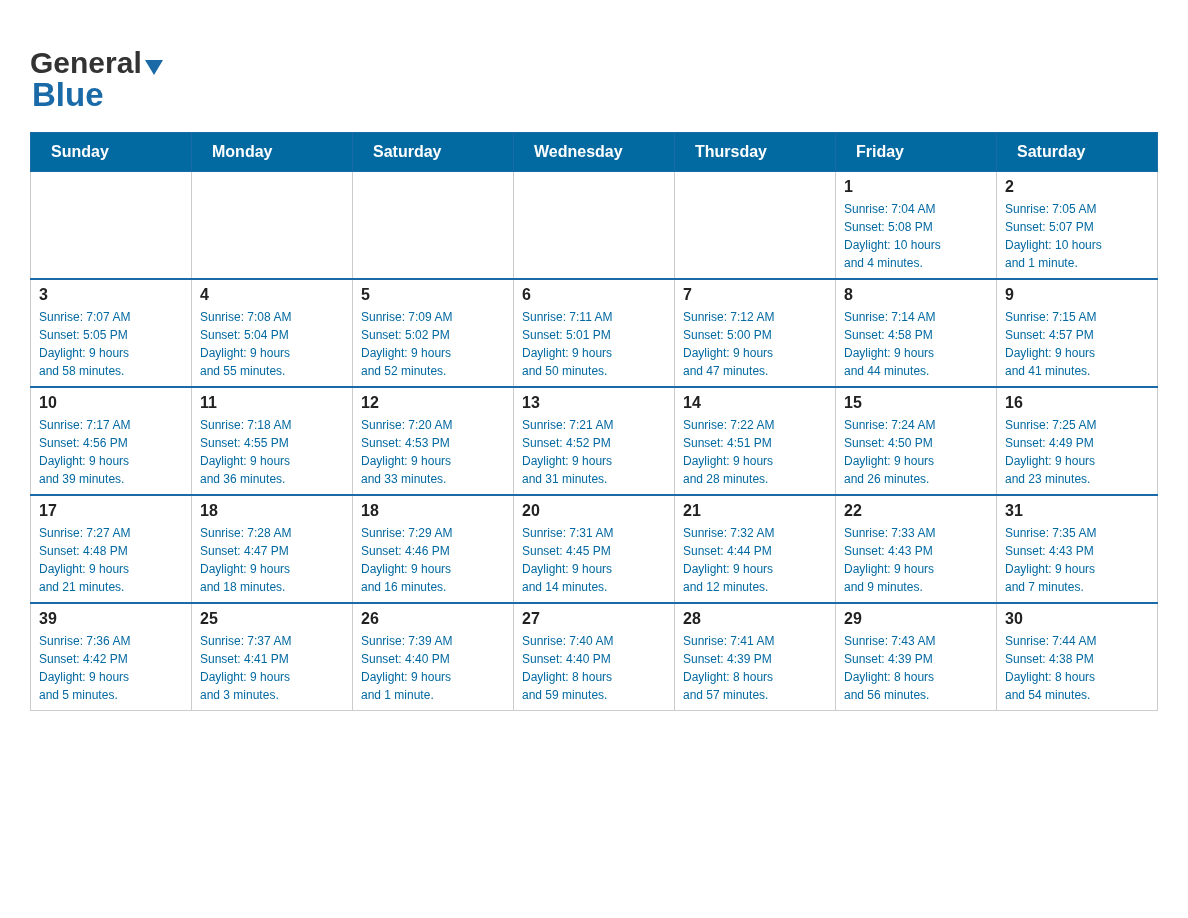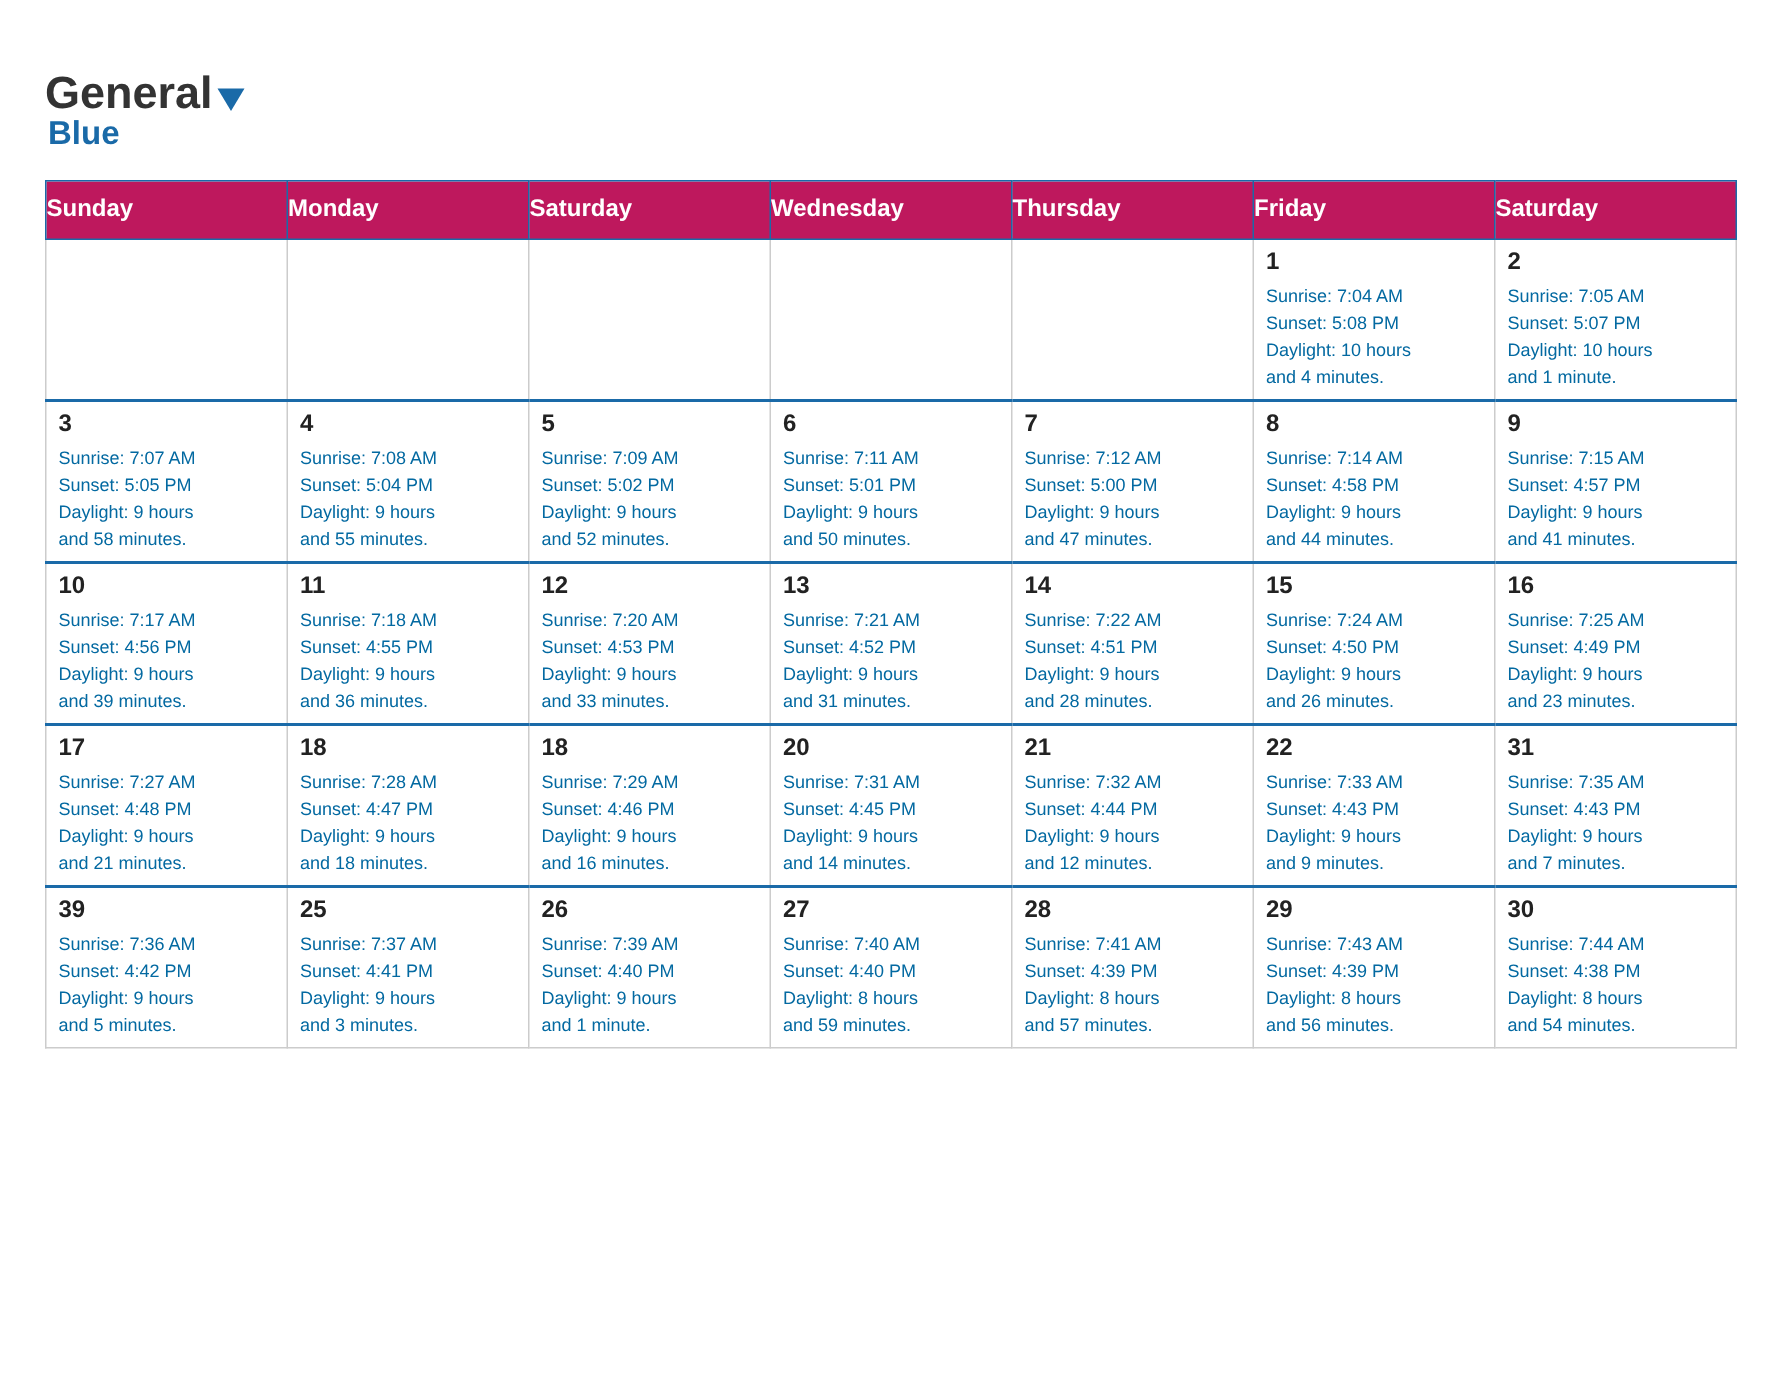--- a/index.html
+++ b/index.html
@@ -35,25 +35,25 @@
       font-size: 22px;
       color: #444;
       margin-top: 4px;
     }
     .calendar-table {
       width: 100%;
       border-collapse: collapse;
       border: 1px solid #aaa;
     }
     .calendar-table th {
-      background-color: #be185d;
+      background-color: #0369a1;
       color: #fff;
       font-size: 16px;
       font-weight: bold;
-      padding: 10px 0;
+      padding: 10px 20px;
       text-align: left;
       border: 1px solid #1a6aa8;
     }
     .calendar-table td {
       vertical-align: top;
       padding: 6px 8px;
       border: 1px solid #ccc;
       width: 14.28%;
       min-height: 100px;
       background: #fff;
@@ -78,21 +78,21 @@
     }
   </style>
 </head>
 <body>
 
 <div class="header-area">
   <div class="logo-area">
     <div style="font-size:30px;font-weight:bold;color:#333;line-height:1;">
       General<span style="display:inline-block;width:0;height:0;border-left:9px solid transparent;border-right:9px solid transparent;border-top:15px solid #1a6aa8;margin-left:3px;position:relative;top:2px;"></span>
     </div>
-    <div style="font-size:22px;font-weight:bold;color:#1a6aa8;margin-top:-2px;margin-left:2px;">Blue</div>
+    <div style="font-size:33px;font-weight:bold;color:#1a6aa8;margin-top:-2px;margin-left:2px;">Blue</div>
   </div>
   <div class="title-area">
     <div class="main-title"></div>
     <div class="subtitle"></div>
   </div>
 </div>
 
 <table class="calendar-table">
   <thead>
     <tr>

